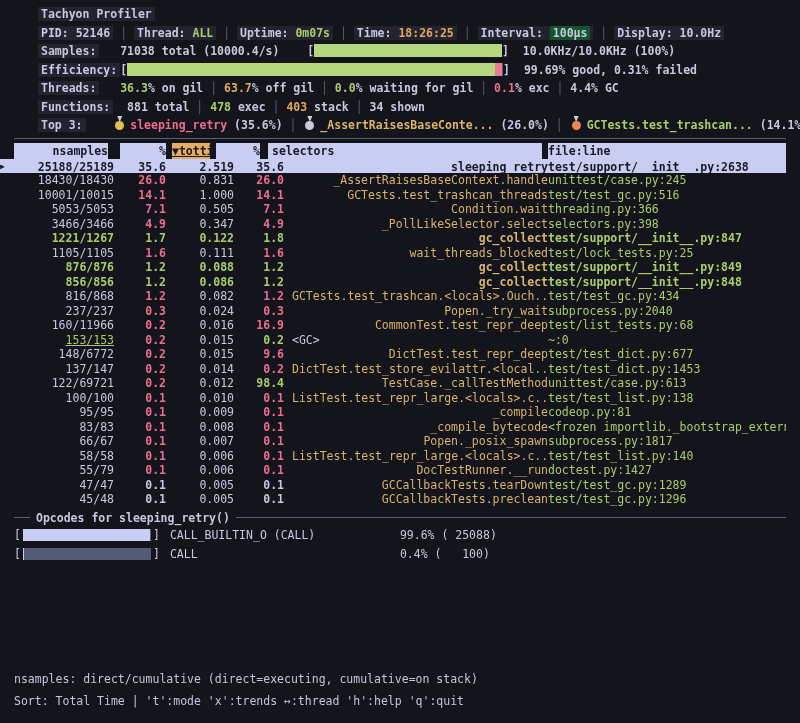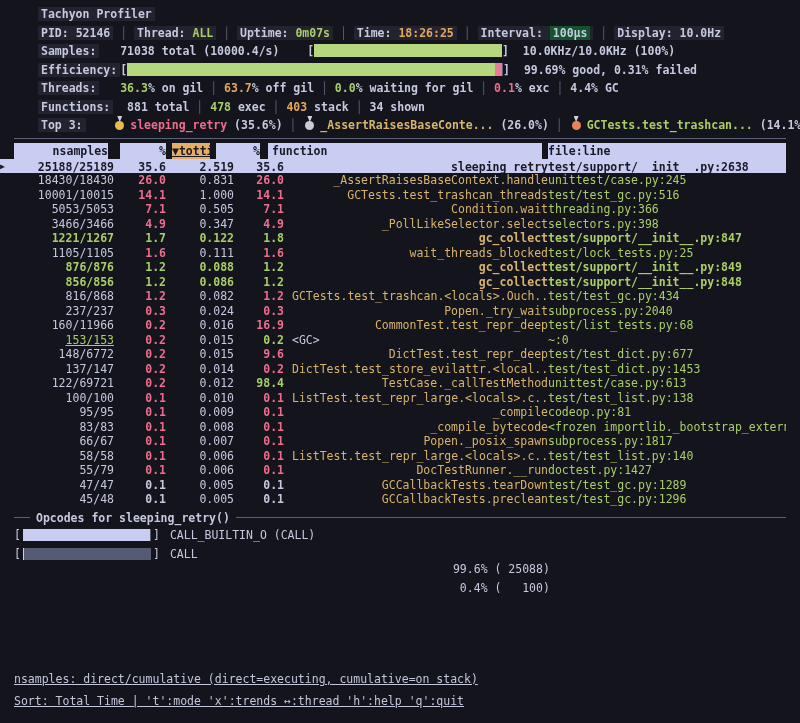--- a/index.html
+++ b/index.html
@@ -65,25 +65,25 @@
   .sec-head { display:flex; align-items:center; height:16px; }
   .sec-dash { height:1px; background:#5c6076; }
   .sec-dash.left { width:16px; }
   .sec-dash.right { flex:1; }
   .sec-title { font-weight:bold; padding:0 6px; white-space:pre; }
   .oprow { display:flex; height:19px; line-height:19px; white-space:pre; }
   .opbracket { color:#c5c9de; }
   .opbar { display:inline-block; width:128px; height:12px; margin:3px 2px 0 2px; background:#565b75; overflow:hidden; font-size:0; }
   .opbar .fill { display:block; height:100%; background:#c9cdf2; }
   .opname { margin-left:10px; width:230px; overflow:hidden; }
-  .oppct { width:150px; text-align:right; white-space:pre;margin-top:34px; }
+  .oppct { width:150px; white-space:pre; }
 
   
   .footer { position:absolute; left:14px; top:668px; }
-  .fline { height:22px; line-height:22px; white-space:pre; color:#c2c6da;text-decoration:underline; }
+  .fline { height:22px; line-height:22px; white-space:pre; color:#c2c6da; }
 
   
   .medal { display:inline-block; width:9px; height:9px; border-radius:50%; position:relative; margin:0 6px 0 2px; vertical-align:-1px; }
   .medal::before { content:''; position:absolute; top:-5px; left:2px; width:5px; height:6px; background:#cdd1de; clip-path:polygon(0 0,100% 0,50% 100%); }
 </style>
 </head>
 <body>
 
 <div class="screen">
 
@@ -105,21 +105,21 @@
 
   <div class="divider"></div>
 
   <div class="table">
     <div class="thead">
       <span class="gut"></span>
       <span class="hcell h-ns">nsamples</span>
       <span class="hcell h-p1">%</span>
       <span class="hcell h-tt">▼tottime</span>
       <span class="hcell h-p2">%</span>
-      <span class="hcell h-fn">function</span>
+      <span class="hcell h-fn">selectors</span>
       <span class="hcell h-file">file:line</span>
     </div>
     <div id="tbody">
         <div class="trow sel"><span class="gut">▶</span><span class="col-ns c-def">25188/25189</span><span class="col-p1 c-def">35.6</span><span class="col-tt c-def">2.519</span><span class="col-p2 c-def">35.6</span><span class="col-fn c-yellow">sleeping_retry</span><span class="col-file c-green">test/support/__init__.py:2638</span></div>
         <div class="trow"><span class="gut"></span><span class="col-ns c-def">18430/18430</span><span class="col-p1 c-red">26.0</span><span class="col-tt c-def">0.831</span><span class="col-p2 c-red">26.0</span><span class="col-fn c-yellow">_AssertRaisesBaseContext.handle</span><span class="col-file c-green">unittest/case.py:245</span></div>
         <div class="trow"><span class="gut"></span><span class="col-ns c-def">10001/10015</span><span class="col-p1 c-red">14.1</span><span class="col-tt c-def">1.000</span><span class="col-p2 c-red">14.1</span><span class="col-fn c-yellow">GCTests.test_trashcan_threads</span><span class="col-file c-green">test/test_gc.py:516</span></div>
         <div class="trow"><span class="gut"></span><span class="col-ns c-def">5053/5053</span><span class="col-p1 c-red">7.1</span><span class="col-tt c-def">0.505</span><span class="col-p2 c-red">7.1</span><span class="col-fn c-yellow">Condition.wait</span><span class="col-file c-green">threading.py:366</span></div>
         <div class="trow"><span class="gut"></span><span class="col-ns c-def">3466/3466</span><span class="col-p1 c-red">4.9</span><span class="col-tt c-def">0.347</span><span class="col-p2 c-red">4.9</span><span class="col-fn c-yellow">_PollLikeSelector.select</span><span class="col-file c-green">selectors.py:398</span></div>
         <div class="trow grow"><span class="gut"></span><span class="col-ns c-green">1221/1267</span><span class="col-p1 c-green">1.7</span><span class="col-tt c-green">0.122</span><span class="col-p2 c-green">1.8</span><span class="col-fn c-yellow">gc_collect</span><span class="col-file c-green">test/support/__init__.py:847</span></div>
         <div class="trow"><span class="gut"></span><span class="col-ns c-def">1105/1105</span><span class="col-p1 c-red">1.6</span><span class="col-tt c-def">0.111</span><span class="col-p2 c-red">1.6</span><span class="col-fn c-yellow">wait_threads_blocked</span><span class="col-file c-green">test/lock_tests.py:25</span></div>

